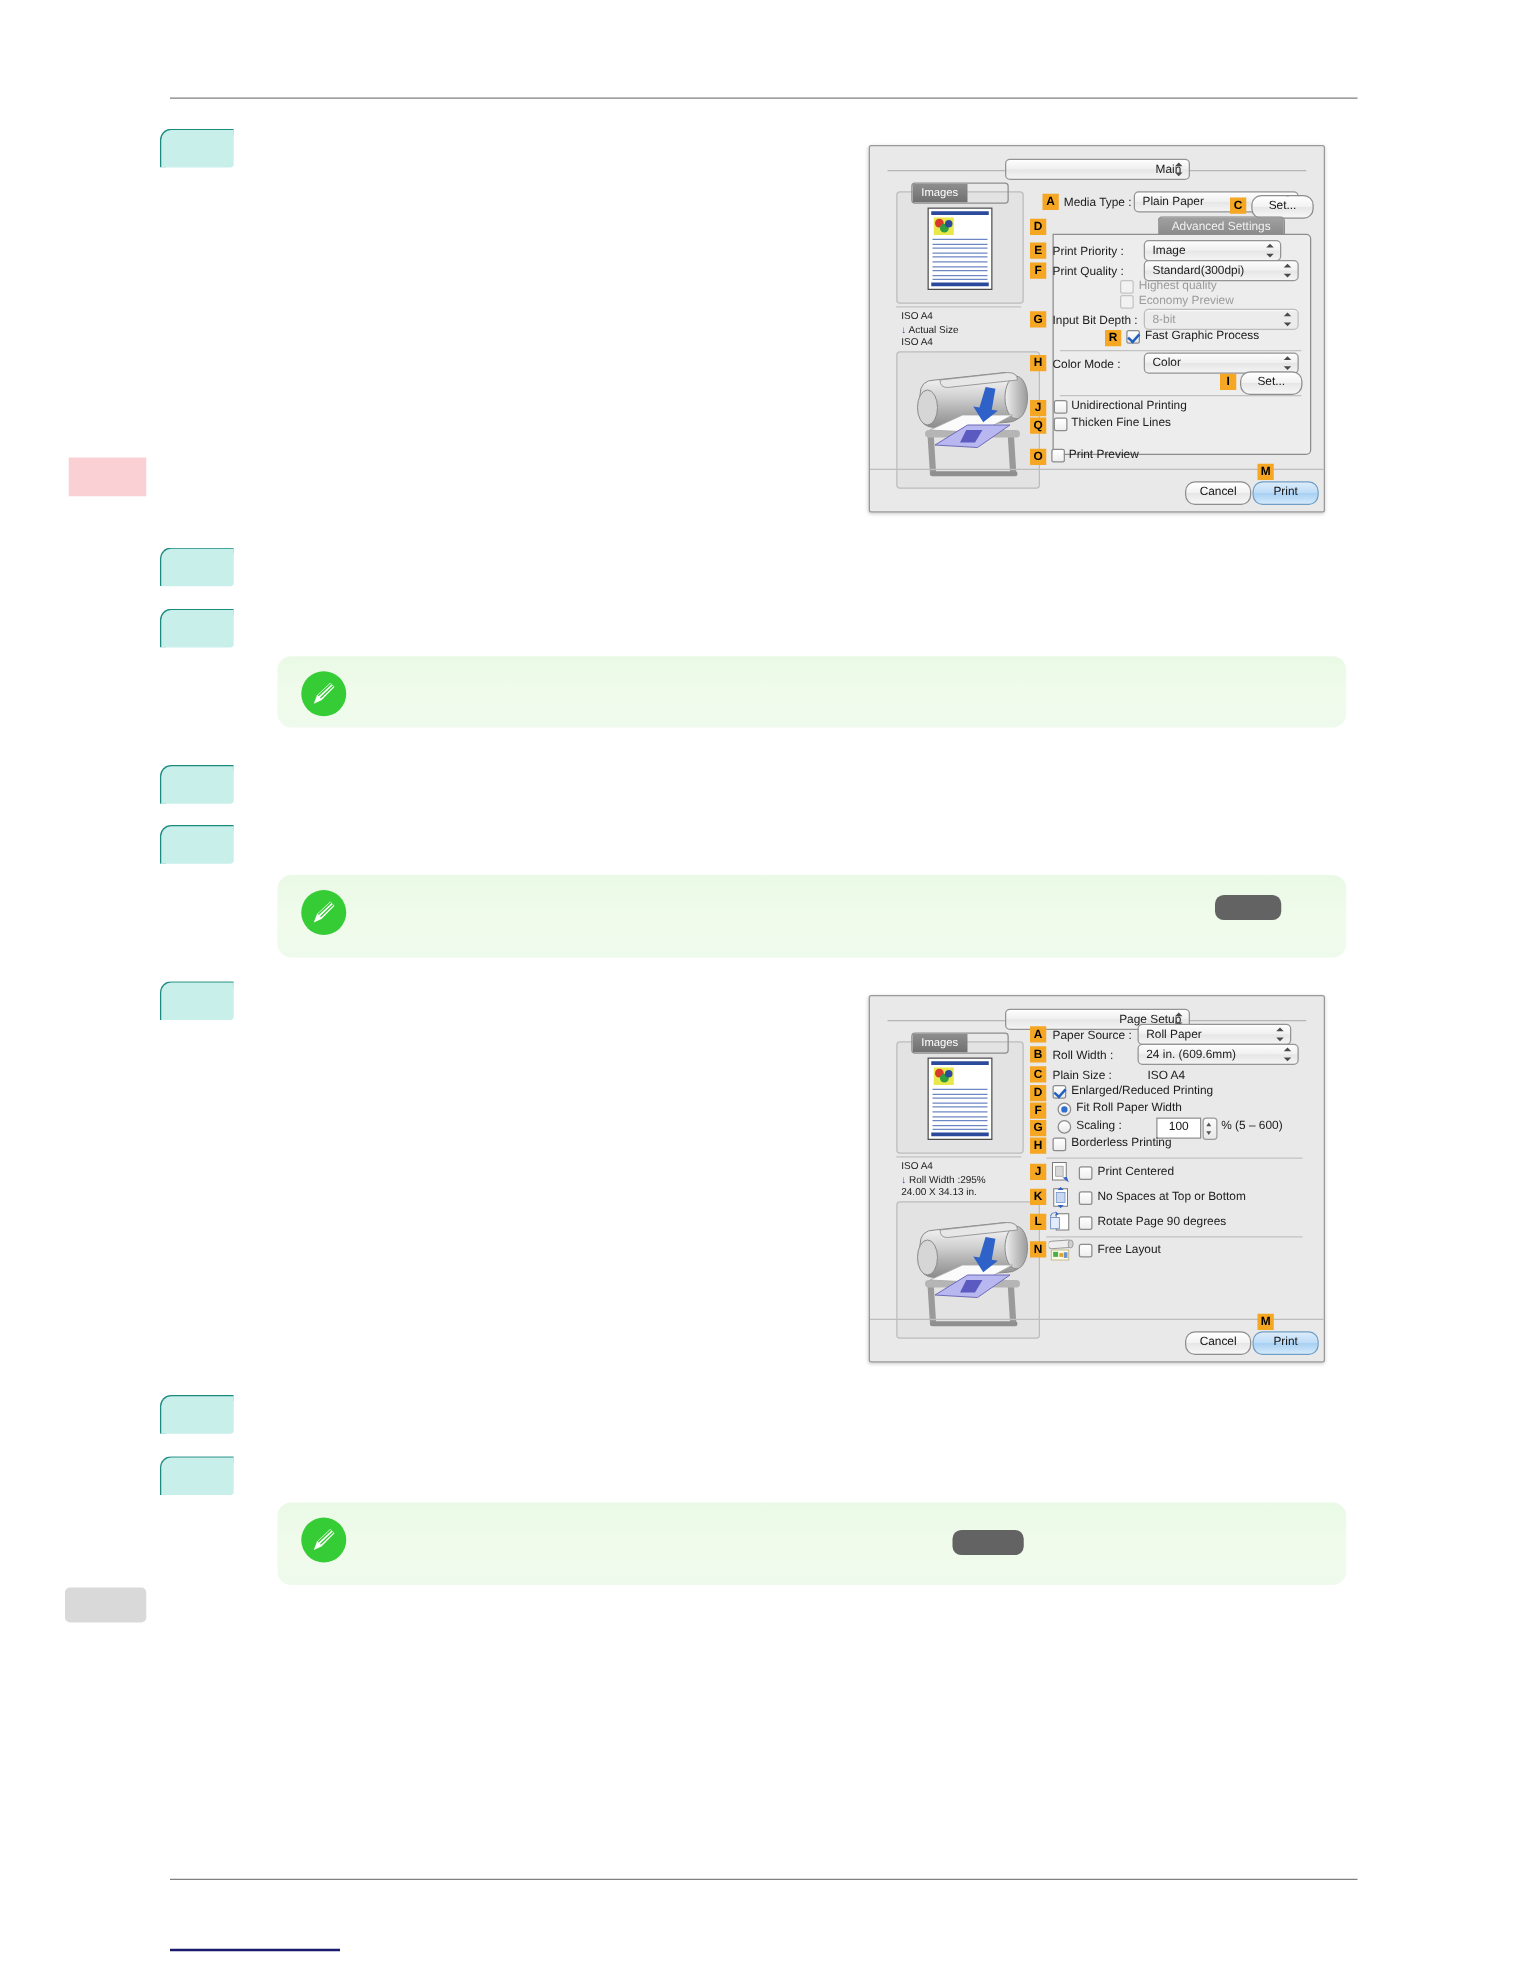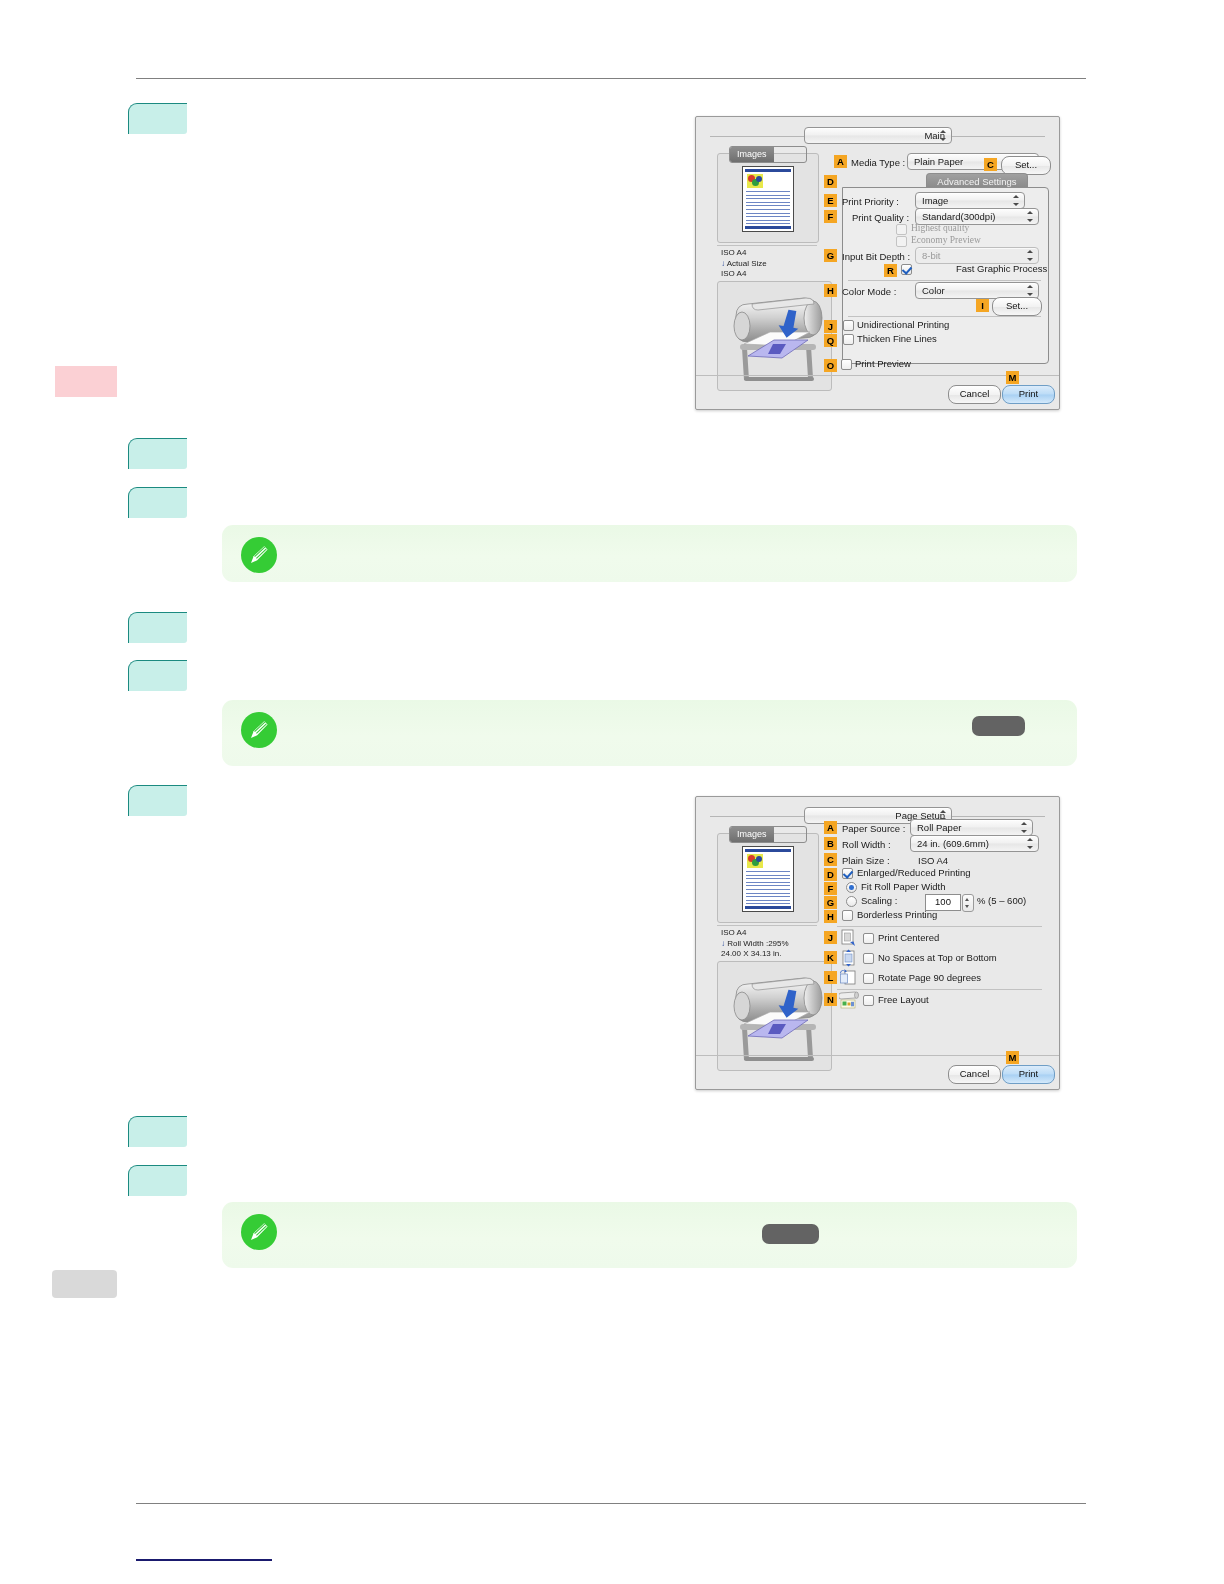--- a/index.html
+++ b/index.html
@@ -78,21 +78,21 @@
   .arrows:after{bottom:0.5px;border-top:3.6px solid #4a4a4a;}
 
   
   .badge{
     position:absolute;width:13px;height:13px;background:#f5a623;
     color:#000;font-weight:bold;font-size:9.5px;line-height:13px;
     text-align:center;font-family:"Liberation Sans",sans-serif;
   }
 
   .lbl{position:absolute;font-size:9.5px;white-space:nowrap;}
-  .lbl.dis{color:#9a9a9a;font-family:Liberation Serif, serif;}
+  .lbl.dis{color:#9a9a9a;}
 
   
   .preview-pane{
     position:absolute;background:#e3e3e3;border:1px solid #bcbcbc;border-radius:3px;
   }
   .seg{
     position:absolute;display:flex;height:15px;
     border:1px solid #8d8d8d;border-radius:3px;overflow:hidden;
   }
   .seg>div{
@@ -350,41 +350,41 @@
     <div class="tabbody" style="left:146px;top:70px;width:205px;height:175px;"></div>
 
     <div class="badge" style="left:128px;top:77px;">E</div>
     <div class="lbl" style="left:146px;top:79px;">Print Priority :</div>
     <div class="popup" style="left:219px;top:75px;width:110px;">
       <span class="ptxt">Image</span>
       <span class="arrows"></span>
     </div>
 
     <div class="badge" style="left:128px;top:93px;">F</div>
-    <div class="lbl" style="left:156px;top:95px;">Print Quality :</div>
+    <div class="lbl" style="left:146px;top:95px;">Print Quality :</div>
     <div class="popup" style="left:219px;top:91px;width:124px;">
       <span class="ptxt">Standard(300dpi)</span>
       <span class="arrows"></span>
     </div>
 
     <div class="cb dis" style="left:200px;top:107px;"></div>
     <div class="lbl dis" style="left:215px;top:106px;">Highest quality</div>
     <div class="cb dis" style="left:200px;top:119px;"></div>
     <div class="lbl dis" style="left:215px;top:118px;">Economy Preview</div>
 
     <div class="badge" style="left:128px;top:132px;">G</div>
     <div class="lbl" style="left:146px;top:134px;">Input Bit Depth :</div>
     <div class="popup dis" style="left:219px;top:130px;width:124px;">
       <span class="ptxt">8-bit</span>
       <span class="arrows"></span>
     </div>
 
     <div class="badge" style="left:188px;top:147px;">R</div>
     <div class="cb ck" style="left:205px;top:147px;"></div>
-    <div class="lbl" style="left:220px;top:146px;margin-left:40px;">Fast Graphic Process</div>
+    <div class="lbl" style="left:220px;top:146px;">Fast Graphic Process</div>
 
     <div class="hsep" style="left:152px;top:163px;width:193px;"></div>
 
     <div class="badge" style="left:128px;top:167px;">H</div>
     <div class="lbl" style="left:146px;top:169px;">Color Mode :</div>
     <div class="popup" style="left:219px;top:165px;width:124px;">
       <span class="ptxt">Color</span>
       <span class="arrows"></span>
     </div>
 

